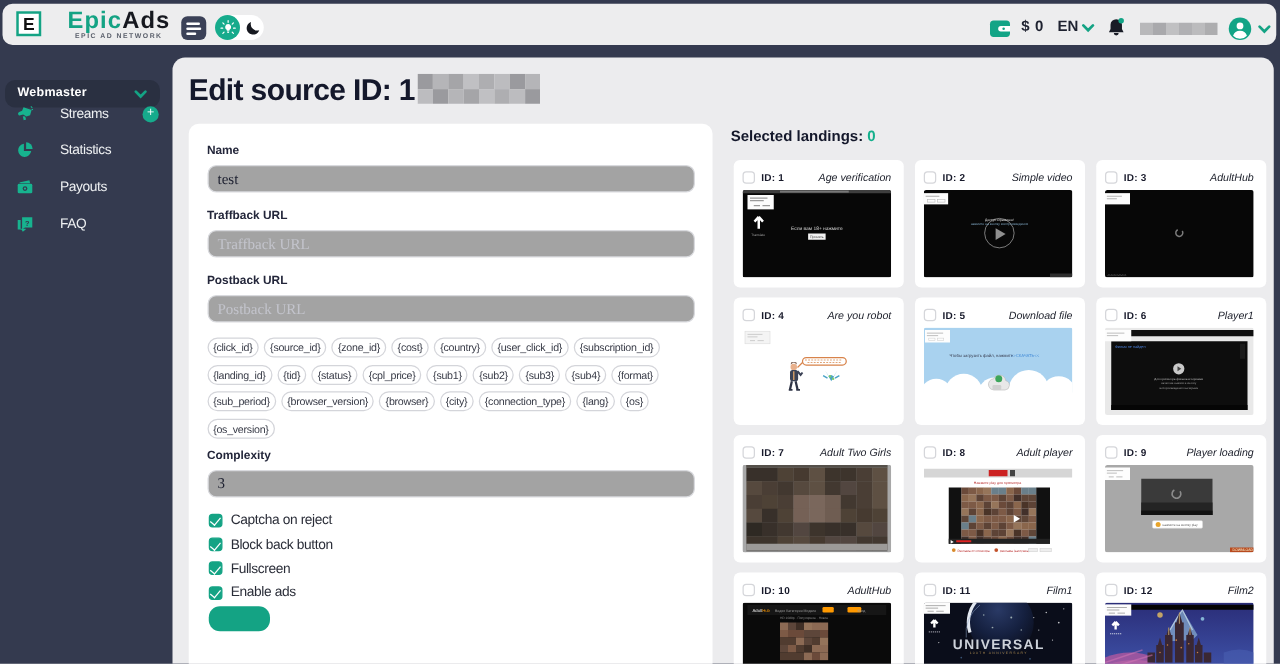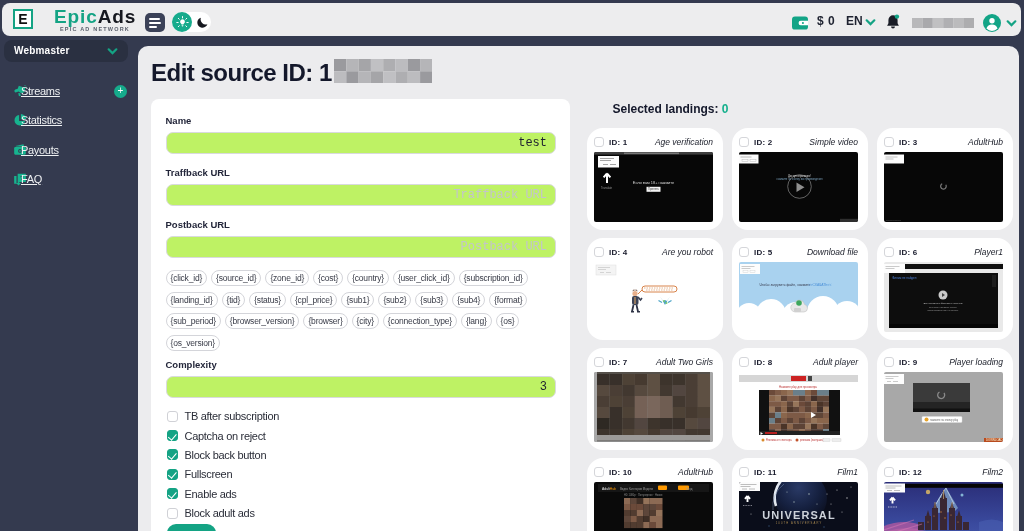--- a/index.html
+++ b/index.html
@@ -23,50 +23,50 @@
   #wallet { left:789px; top:12px; }
   #bal { left:815px; top:11px; font-weight:bold; font-size:12px; color:#1e2230; letter-spacing:1px;}
   #lang { left:844px; top:11px; font-weight:bold; font-size:12px; color:#1e2230; }
   #langChev { left:863px; top:15px; }
   #bell { left:883px; top:11px; }
   #cens1 { left:910px; top:15px; width:62px; height:10px; }
   #avatar { left:981px; top:11px; width:18px; height:18px; border-radius:50%; background:#12a486; }
   #avChev { left:1004px; top:16px; }
 
   
-  #wmPill { left:4px; top:40px; width:124px; height:22px; background:#2a3041; border-radius:8px; color:#fff; font-weight:bold; font-size:10px; line-height:22px; padding-left:10px; letter-spacing:0.2px; }
+  #wmPill { left:4px; top:64px; width:124px; height:22px; background:#2a3041; border-radius:8px; color:#fff; font-weight:bold; font-size:10px; line-height:22px; padding-left:10px; letter-spacing:0.2px; }
   .navItem { left:0; width:138px; height:20px; color:#eef0f2; font-size:11px; letter-spacing:-0.3px; }
   .navIcon { position:absolute; left:13px; top:-1px; width:14px; height:14px; }
-  .navText { position:absolute; left:21px; top:0;text-decoration:underline; }
+  .navText { position:absolute; left:48px; top:0; }
   #plusCirc { left:114px; top:85px; width:13px; height:13px; border-radius:50%; background:#16ab8c; color:#fff; font-size:10px; text-align:center; line-height:12px; }
 
   
   #content { left:138px; top:46px; width:881px; height:485px; background:#ececee; border-radius:10px 10px 0 0; }
   #h1 { left:13px; top:13px; font-size:24px; font-weight:bold; color:#14182b; letter-spacing:-0.5px; }
   #censH { left:196px; top:13px; width:98px; height:24px; }
 
   
   #card { left:12.5px; top:53px; width:419px; height:478px; background:#fff; border-radius:8px; padding:15px 15px 0; }
   .lbl { font-size:9.5px; line-height:13px; color:#23263a; margin-bottom:5px; font-weight:bold; }
-  .inp { width:390px; height:22px; border:1px solid #d9dade; border-radius:7px; font-size:12px; color:#1d2030; padding:0 7.5px; margin-bottom:12px; background:#bef264; font-family:Liberation Mono, monospace; display:block; outline:none;text-align:right;}
+  .inp { width:390px; height:22px; border:1px solid #d9dade; border-radius:7px; font-size:12px; color:#1d2030; padding:0 7.5px; margin-bottom:12px; background:#a3a3a3; font-family:Liberation Serif, serif; display:block; outline:none;}
   .inp::placeholder { color:#c3c4cc; }
   .chiprow { height:21.5px; white-space:nowrap; line-height:16px; }
   .chiprow:last-child { height:16px; }
   .chip { vertical-align:top; }
   .chip { display:inline-block; height:16px; line-height:15px; border:1px solid #d4d5da; border-radius:8px; padding:0 4px; font-size:8.5px; letter-spacing:-0.2px; color:#383b47; margin-right:4px; background:#fff; }
   .ckRow { display:flex; align-items:center; height:19.4px; font-size:11px; letter-spacing:-0.3px; color:#2a2d38; }
   .ck { width:11px; height:11px; border-radius:3px; border:1px solid #d0d1d6; margin:0 7px 0 1px; background:#fff; flex:none; }
   .ckOn { background:#14a384; border-color:#14a384; position:relative; }
   .ckOn:after { content:""; position:absolute; left:2.8px; top:0.6px; width:3.6px; height:6.6px; border:solid #fff; border-width:0 1.7px 1.7px 0; transform:rotate(40deg); }
   #saveBtn { width:49px; height:20px; background:#14a384; border-radius:9px; margin:1px 0 0 1px; }
 
   
-  #selHead { left:446.5px; top:56px; font-size:12px; font-weight:bold; color:#14182b;margin-left:28px; }
+  #selHead { left:446.5px; top:56px; font-size:12px; font-weight:bold; color:#14182b; }
   #selHead span { color:#14b08c; }
-  .lcard { position:absolute; width:136px; height:102px; background:#fff; border-radius:16px; }
+  .lcard { position:absolute; width:136px; height:102px; background:#fff; border-radius:5px; }
   .lhead { position:absolute; left:7px; top:8px; width:119px; height:12px; }
   .lck { position:absolute; left:0; top:1px; width:9.5px; height:9.5px; border:1px solid #d5d6da; border-radius:3px; background:#fff; box-sizing:border-box; }
   .lid { position:absolute; left:15px; top:1.5px; font-size:8px; font-weight:bold; color:#17192a; letter-spacing:0.2px; }
   .ltitle { position:absolute; right:0; top:0.5px; font-size:8.5px; color:#21242f;font-style:italic; }
   .lthumb { position:absolute; left:7px; top:24px; width:119px; height:70px; border-radius:2px; overflow:hidden; }
 </style>
 </head>
 <body>
 
 <div class="abs" id="header">
@@ -201,26 +201,24 @@
     <div class="lbl">Postback URL</div>
     <input class="inp" placeholder="Postback URL" style="">
     <div style="margin-top:1px">
       <div class="chiprow"><span class="chip">{click_id}</span><span class="chip">{source_id}</span><span class="chip">{zone_id}</span><span class="chip">{cost}</span><span class="chip">{country}</span><span class="chip">{user_click_id}</span><span class="chip">{subscription_id}</span></div>
       <div class="chiprow"><span class="chip">{landing_id}</span><span class="chip">{tid}</span><span class="chip">{status}</span><span class="chip">{cpl_price}</span><span class="chip">{sub1}</span><span class="chip">{sub2}</span><span class="chip">{sub3}</span><span class="chip">{sub4}</span><span class="chip">{format}</span></div>
       <div class="chiprow"><span class="chip">{sub_period}</span><span class="chip">{browser_version}</span><span class="chip">{browser}</span><span class="chip">{city}</span><span class="chip">{connection_type}</span><span class="chip">{lang}</span><span class="chip">{os}</span></div>
       <div class="chiprow"><span class="chip">{os_version}</span></div>
     </div>
     <div class="lbl" style="margin-top:7px">Complexity</div>
     <input class="inp" value="3" style="margin-bottom: 9px;">
-    <div class="ckRow"><span class="ck"></span>TB after subscription</div>
     <div class="ckRow"><span class="ck ckOn"></span>Captcha on reject</div>
     <div class="ckRow"><span class="ck ckOn"></span>Block back button</div>
     <div class="ckRow"><span class="ck ckOn"></span>Fullscreen</div>
     <div class="ckRow"><span class="ck ckOn"></span>Enable ads</div>
-    <div class="ckRow"><span class="ck"></span>Block adult ads</div>
     <div id="saveBtn"></div>
   </div>
 
   <div class="abs" id="selHead">Selected landings: <span>0</span></div>
   <div id="cards">
       <div class="lcard" style="left:449px;top:82px">
     <div class="lhead">
           <span class="lck"></span>
           <span class="lid">ID: 1</span>
           <span class="ltitle">Age verification</span>

